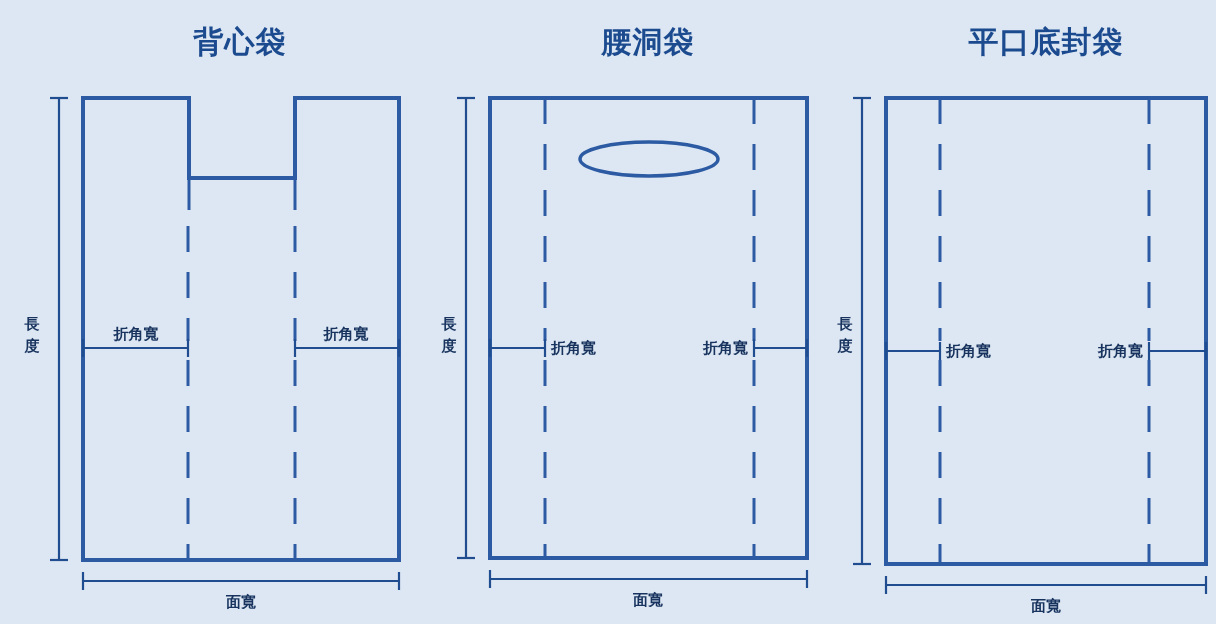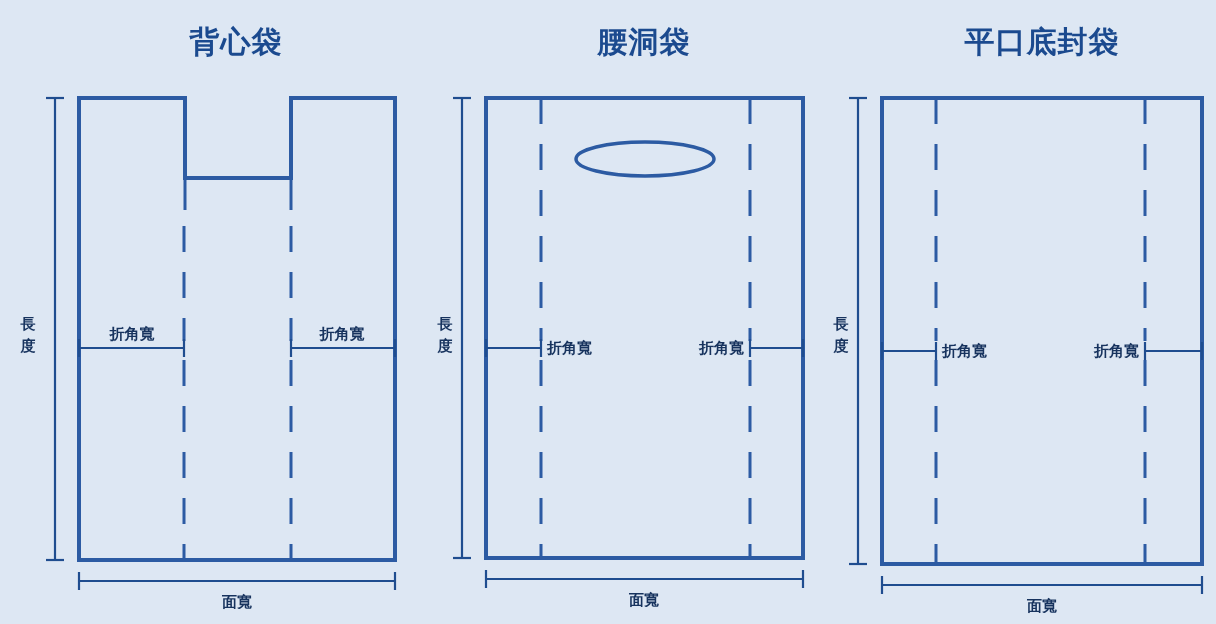--- a/index.html
+++ b/index.html
@@ -9,25 +9,24 @@
   body {
     width: 1216px;
     height: 624px;
     background: #dde7f3;
     font-family: "Liberation Sans", sans-serif;
     overflow: hidden;
     position: relative;
   }
   #diagram-root {
     position: absolute;
-    left: 0;
+    left: 12px;
     top: 0;
     width: 1076px;
     height: 624px;
-    padding-left: 8px;
   }
   svg.stage {
     display: block;
     width: 1216px;
     height: 624px;
   }
   .bag-outline {
     fill: none;
     stroke: #2c5ba3;
     stroke-width: 4;

